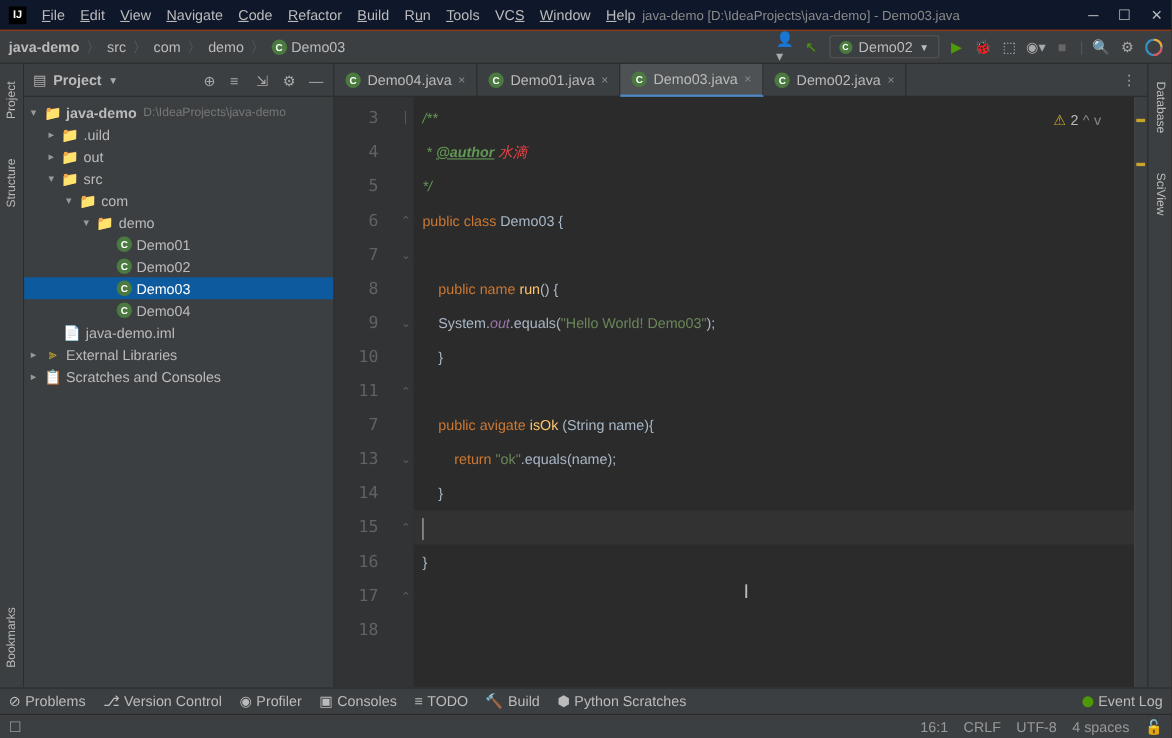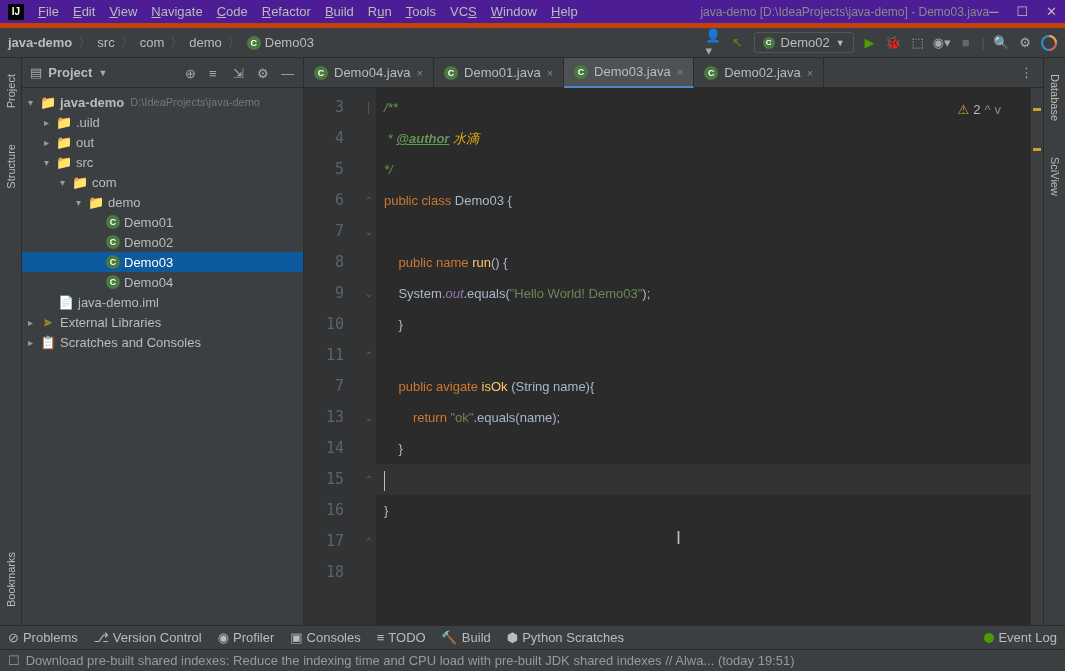--- a/index.html
+++ b/index.html
@@ -1,22 +1,22 @@
 <!DOCTYPE html>
 <html><head>
 <meta charset="utf-8">
 <style>
 *{margin:0;padding:0;box-sizing:border-box;font-family:"Segoe UI",Arial,sans-serif;font-size:13px;user-select:none}
 body{background:#3c3f41;color:#bbb;width:1065px;height:671px;overflow:hidden;display:flex;flex-direction:column}
-.titlebar{height:28px;background:#4c1d95;display:flex;align-items:center;padding:0 8px;border-bottom:5px solid #c2410c}
+.titlebar{height:28px;background:#0f172a;display:flex;align-items:center;padding:0 8px;border-bottom:1px solid #c2410c}
 .logo{width:16px;height:16px;background:#000;color:#fff;display:flex;align-items:center;justify-content:center;font-size:10px;font-weight:bold;margin-right:8px}
 .menu{display:flex;gap:2px}
 .menu-item{padding:2px 6px;cursor:pointer}
 .menu-item u{text-decoration:underline}
-.title-text{flex:1;text-align:right;color:#8a8a8a;font-size:12px}
+.title-text{flex:1;text-align:left;color:#8a8a8a;font-size:12px}
 .win-controls{display:flex;gap:18px;align-items:center}
 .nav-toolbar{height:30px;background:#3c3f41;display:flex;align-items:center;padding:0 8px;border-bottom:1px solid #2b2b2b}
 .breadcrumb{display:flex;align-items:center;gap:6px;font-size:12px}
 .breadcrumb-sep{color:#666}
 .bc-item{color:#bbb}
 .bc-class{display:flex;align-items:center;gap:4px}
 .class-icon{width:14px;height:14px;background:#4a7a3f;border-radius:50%;display:flex;align-items:center;justify-content:center;color:#fff;font-size:9px;font-weight:bold}
 .toolbar-right{margin-left:auto;display:flex;align-items:center;gap:8px}
 .run-config{border:1px solid #555;padding:2px 8px;border-radius:3px;display:flex;align-items:center;gap:6px;font-size:12px}
 .tb-icon{width:16px;height:16px;display:flex;align-items:center;justify-content:center;font-size:13px}
@@ -57,21 +57,21 @@
 .code{flex:1;padding-top:4px;font-family:'Consolas','Courier New',monospace;font-size:16px;line-height:31px;position:relative}
 .code-line{height:31px;padding-left:8px;white-space:pre}
 .code-line.hl{background:#323232}
 .c-comment{color:#629755;font-style:italic}
 .c-doctag{color:#629755;font-style:italic;font-weight:bold;text-decoration:underline}
 .c-keyword{color:#cc7832}
 .c-method{color:#ffc66d}
 .c-field{color:#9876aa;font-style:italic}
 .c-string{color:#6a8759}
 .c-text{color:#a9b7c6}
-.c-gray{color:#eab308;font-style:italic}
+.c-gray{color:#ef4444;font-style:italic}
 .caret{display:inline-block;width:1px;height:20px;background:#bbb;vertical-align:middle}
 .warn-badge{position:absolute;top:6px;right:30px;display:flex;align-items:center;gap:4px;font-size:12px}
 .warn-tri{color:#c9a52c}
 .right-gutter{width:22px;background:#3c3f41;border-left:1px solid #2b2b2b;display:flex;flex-direction:column;align-items:center;padding-top:8px;gap:20px}
 .right-scroll{width:12px;background:#3c3f41;border-left:1px solid #444;position:relative}
 .scroll-mark{position:absolute;right:2px;width:8px;height:3px}
 .bottom-bar{height:24px;background:#3c3f41;border-top:1px solid #2b2b2b;display:flex;align-items:center;padding:0 8px;gap:16px;font-size:12px}
 .bottom-item{display:flex;align-items:center;gap:4px;cursor:pointer;color:#bbb}
 .bottom-right{margin-left:auto;display:flex;align-items:center;gap:8px}
 .status-bar{height:22px;background:#3c3f41;border-top:1px solid #2b2b2b;display:flex;align-items:center;padding:0 8px;font-size:11px;color:#999}
@@ -373,14 +373,20 @@
   <div class="bottom-right">
     <div class="bottom-item">
         <span class="green-dot"></span>
         <span>Event Log</span>
       </div>
   </div>
 </div>
 
 <div class="status-bar">
   <span style="margin-right:6px">☐</span>
-  <span>Download pre-built shared indexes: Reduce the indexing time and CPU load with pre-built JDK shared indexes // Alwa... (today 19:51)</span>
+  <div class="status-right">
+    <span>16:1</span>
+    <span>CRLF</span>
+    <span>UTF-8</span>
+    <span>4 spaces</span>
+    <span>🔓</span>
+  </div>
 </div>
 
 </body></html>

